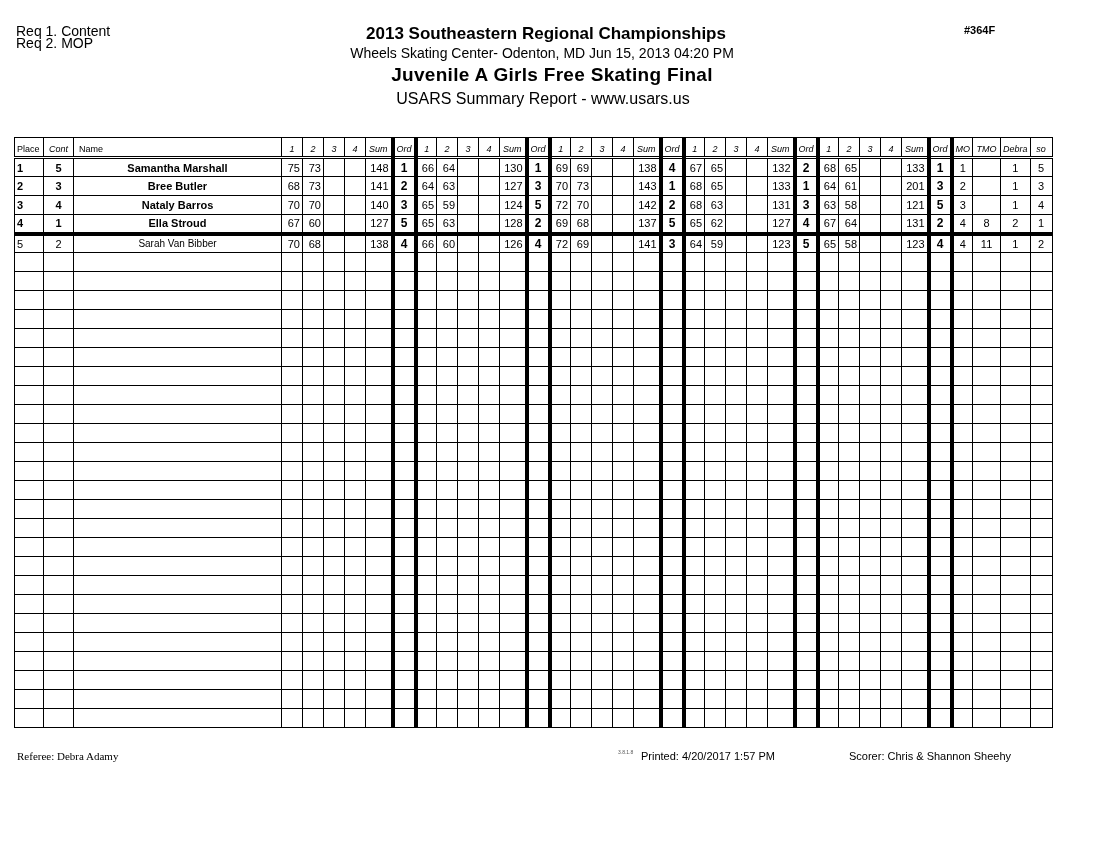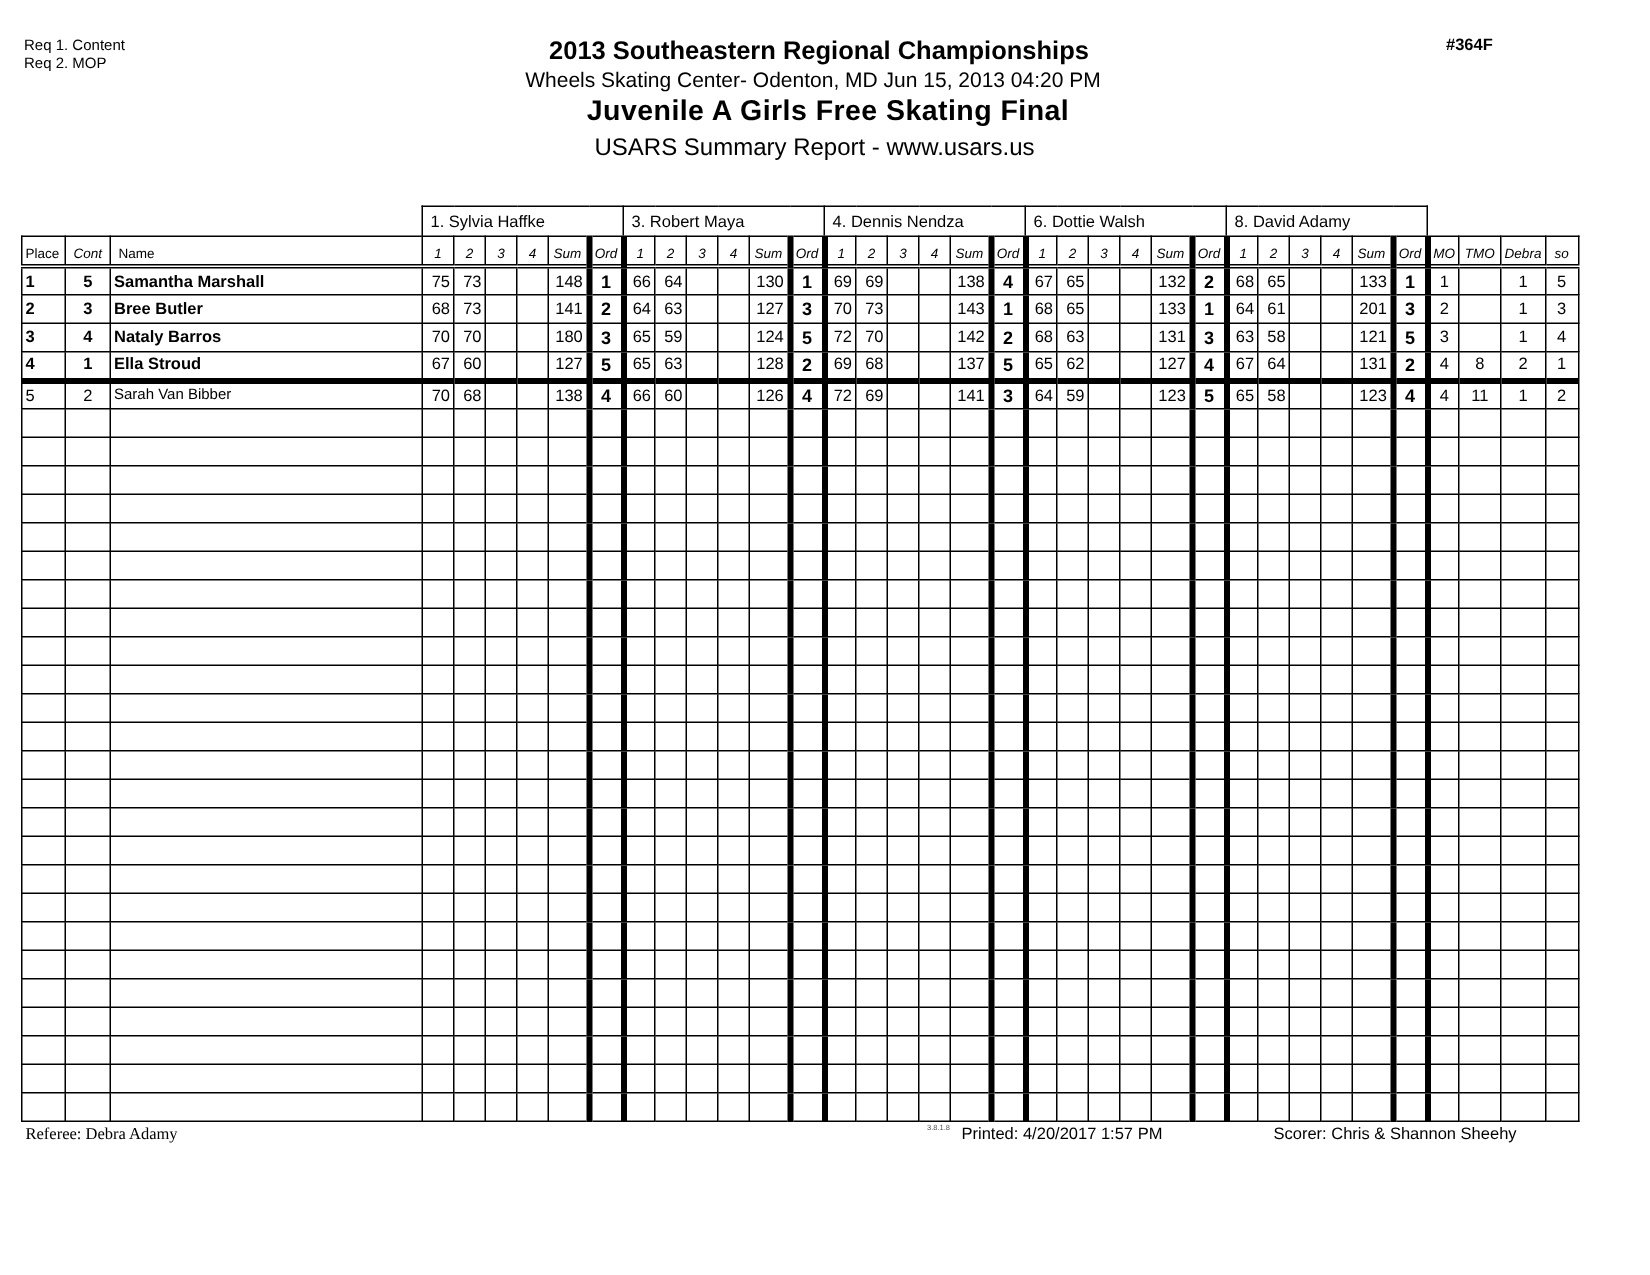--- a/index.html
+++ b/index.html
@@ -1,17 +1,17 @@
 <!DOCTYPE html>
 <html><head>
 <meta charset="utf-8">
 <style>
   html, body { margin:0; padding:0; background:#ffffff; }
   body { width:1100px; height:850px; position:relative; overflow:hidden; font-family:"Liberation Sans", sans-serif; color:#000; }
-  .req { position:absolute; left:16px; top:25px; font-size:10px; line-height:12px; }
+  .req { position:absolute; left:16px; top:25px; font-size:14px; line-height:12px; }
   .hdr { position:absolute; left:0; width:1100px; text-align:center; }
   .t1 { top:24px; font-size:17px; font-weight:bold; left:-4px; }
   .t2 { top:45px; font-size:14px; left:-8px; }
   .t3 { top:64px; font-size:19px; font-weight:bold; left:2px; letter-spacing:0.3px; }
   .t4 { top:90px; font-size:16px; left:-7px; }
   .evno { position:absolute; left:964px; top:24px; font-size:11px; font-weight:bold; }
 
   table.grid { position:absolute; left:14px; top:137px; border-collapse:collapse; table-layout:fixed; font-size:10px; }
   table.grid td { border:1px solid #000; padding:0 2px; height:18px; overflow:hidden; white-space:nowrap; box-sizing:border-box; }
   tr.judges td { height:20px; font-size:11px; padding-left:5px; }
@@ -19,21 +19,21 @@
   tr.colhdr td { height:20px; font-size:9px; padding-top:3px; border-bottom:3px double #000; }
   tr.colhdr td.c { text-align:center;font-style:italic; }
   td.num { text-align:right; font-size:11px; padding-right:3px; }
   td.numc { text-align:center; font-size:11px; }
   td.ord { text-align:center; font-weight:bold; font-size:12px; }
   td.thickL { border-left:4px solid #000 !important; }
   td.thickR { border-right:4px solid #000 !important; }
   tr.bold td.nm, tr.bold td.pl, tr.bold td.ct { font-weight:bold; font-size:11px; }
   td.pl { font-size:11px; }
   td.ct { text-align:center; font-size:11px; }
-  td.nm { font-size:10px; padding-left:5px; }
+  td.nm { font-size:10px; padding-left:5px;text-align:center; }
   tr.cutline td { border-bottom:4px solid #000; }
   tr.row td { height:19px; }
 
   .footer { position:absolute; top:750px; font-size:11px; }
   .ver { position:absolute; left:618px; top:749px; font-size:5px; color:#555; }
 </style>
 </head>
 <body>
 
 <div class="req">
@@ -81,29 +81,20 @@
       <col style="width: 21px;">
       <col style="width: 21px;">
       <col style="width: 27px;">
       <col style="width: 22px;">
       <col style="width: 21px;">
       <col style="width: 28px;">
       <col style="width: 23px;">
       <col style="width: 22px;">
     </colgroup>
   <tbody id="tbody">
-      <tr class="judges">
-        <td class="blank" colspan="3"></td>
-        <td colspan="6">1.  Sylvia Haffke</td>
-        <td colspan="6">3.  Robert Maya</td>
-        <td colspan="6">4.  Dennis Nendza</td>
-        <td colspan="6">6.  Dottie Walsh</td>
-        <td colspan="6">8.  David Adamy</td>
-        <td class="blank" colspan="4"></td>
-      </tr>
       <tr class="colhdr">
         <td>Place</td>
         <td class="c">Cont</td>
         <td style="padding-left:5px">Name</td>
         <td class="c">1</td>
         <td class="c">2</td>
         <td class="c">3</td>
         <td class="c">4</td>
         <td class="c">Sum</td>
         <td class="c thickL thickR">Ord</td>
@@ -215,21 +206,21 @@
         <td class="numc">3</td>
       </tr>
       <tr class="row bold">
         <td class="pl">3</td>
         <td class="ct">4</td>
         <td class="nm">Nataly Barros</td>
         <td class="num">70</td>
         <td class="num">70</td>
         <td class="num"></td>
         <td class="num"></td>
-        <td class="num">180</td>
+        <td class="num">140</td>
         <td class="ord thickL thickR">3</td>
         <td class="num thickL">65</td>
         <td class="num">59</td>
         <td class="num"></td>
         <td class="num"></td>
         <td class="num">124</td>
         <td class="ord thickL thickR">5</td>
         <td class="num thickL">72</td>
         <td class="num">70</td>
         <td class="num"></td>

